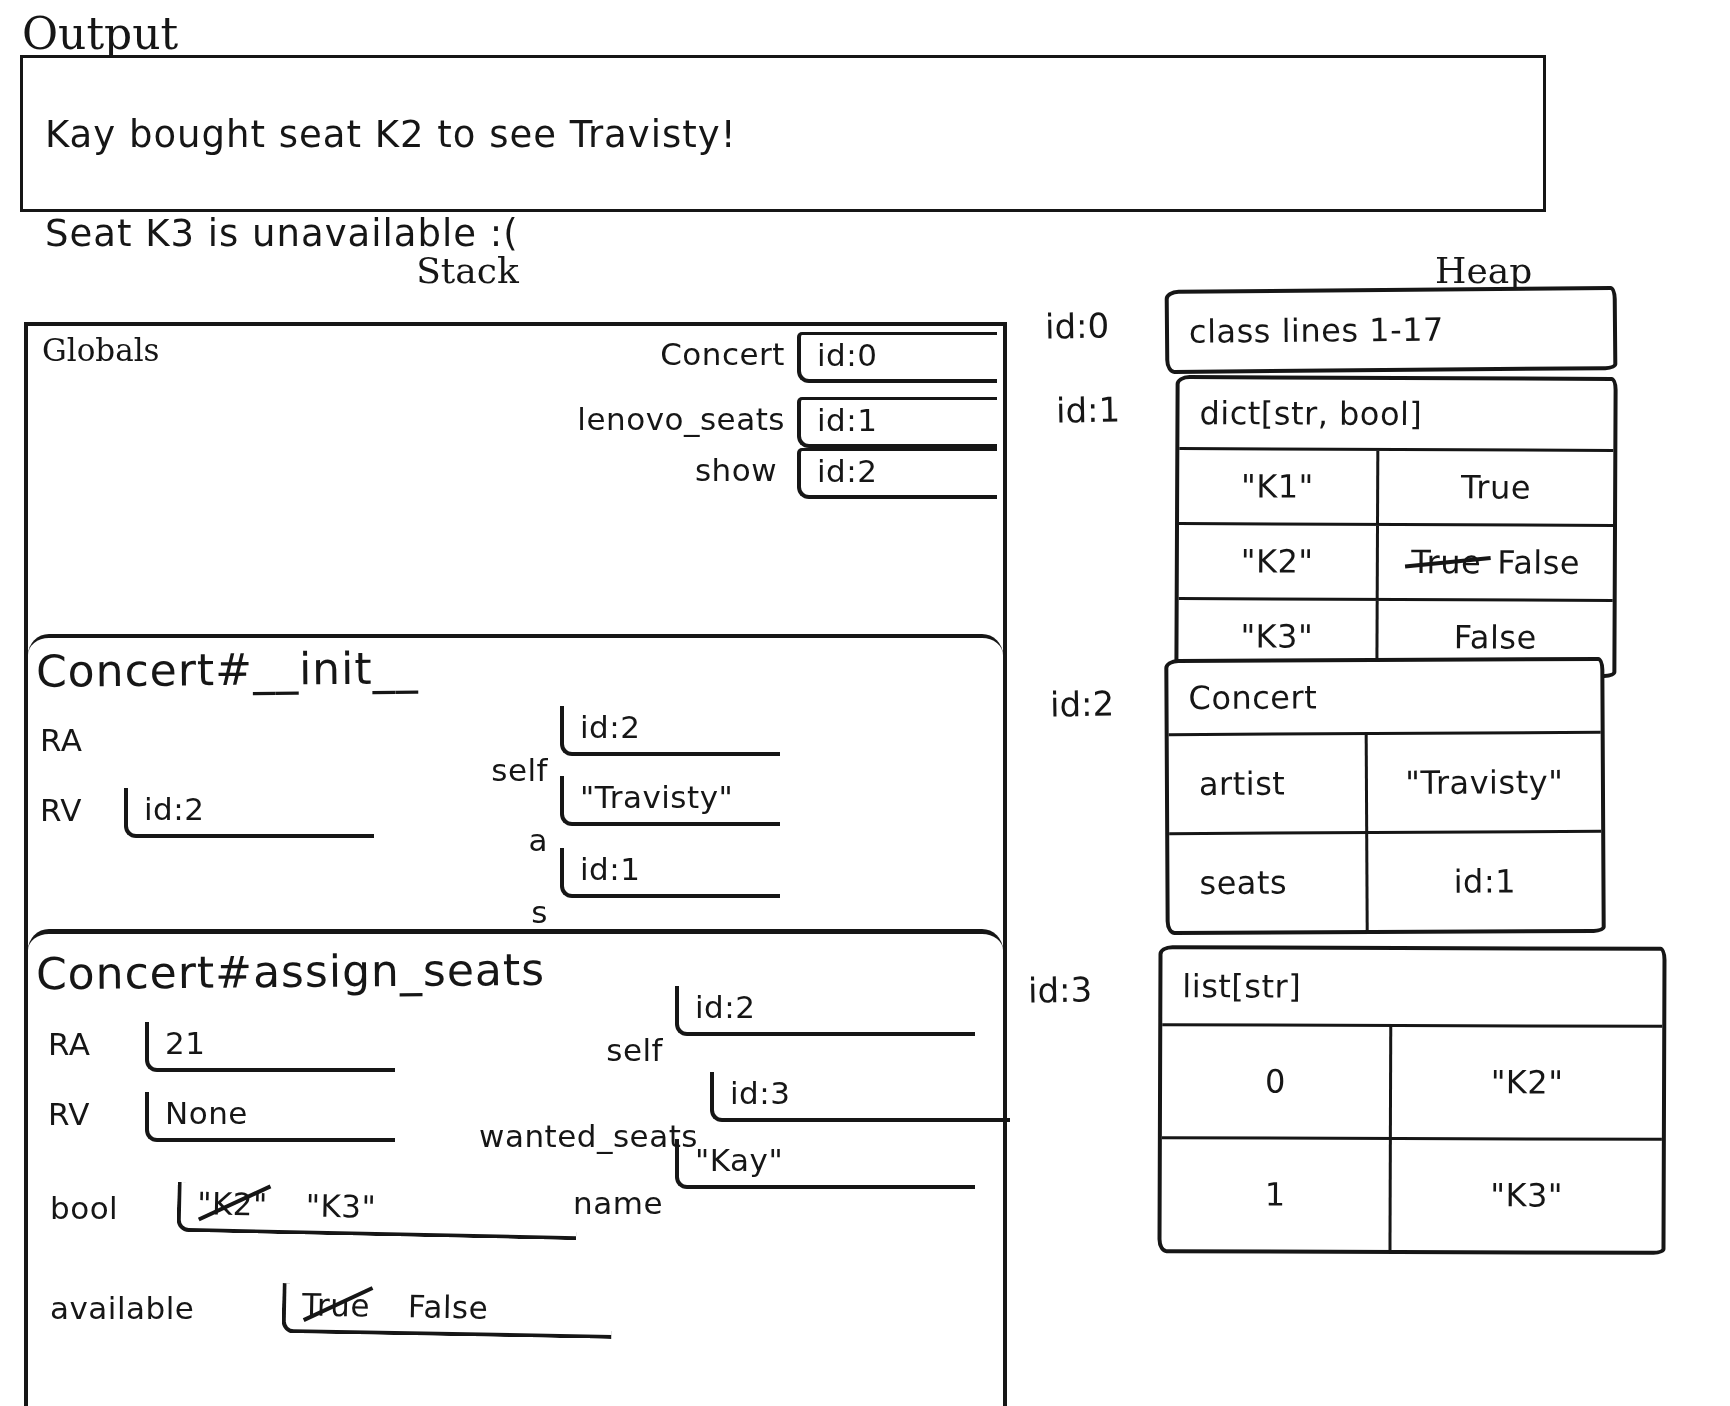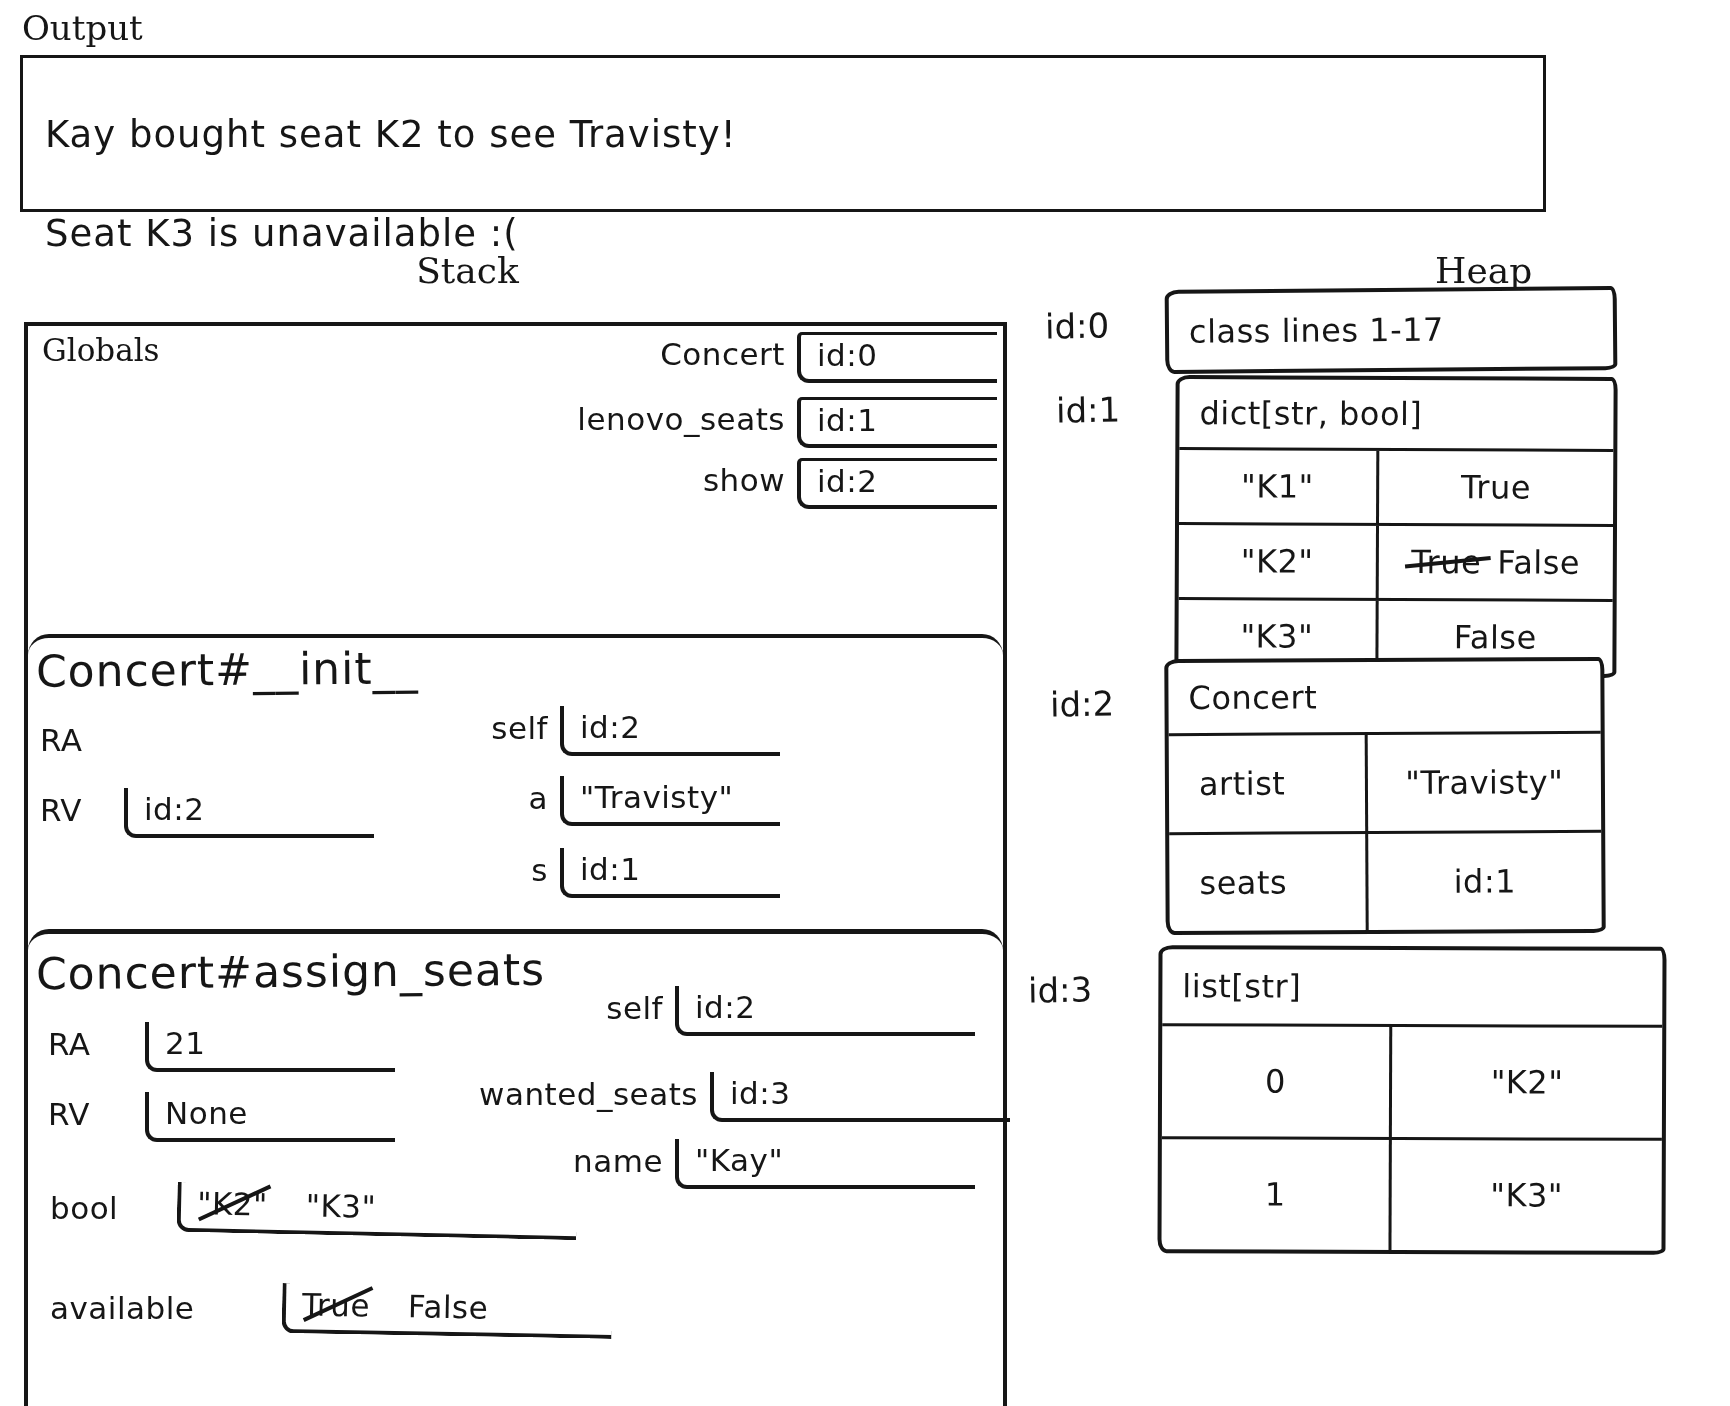--- a/index.html
+++ b/index.html
@@ -8,21 +8,21 @@
     position:relative; width:1730px; height:1406px; overflow:hidden;
     background:#ffffff; color:var(--ink);
     font-family:"DejaVu Sans", sans-serif;
   }
   .serif { font-family:"DejaVu Serif","Liberation Serif",serif; }
   .hand  { font-family:"DejaVu Sans", sans-serif; }
 
   .abs { position:absolute; }
 
   
-  .output-label { left:22px; top:8px; font-size:34px; }
+  .output-label { left:22px; top:8px; font-size:44px; }
   .output-box {
     left:20px; top:55px; width:1526px; height:157px;
     border:3px solid var(--ink); box-sizing:border-box; padding:6px 22px;
   }
   .out-line { font-size:37px; line-height:1.48; white-space:nowrap; letter-spacing:1px;margin-top:44px; }
 
   
   .stack-title { left:0px; top:250px; width:935px; text-align:center; font-size:36px; }
   .heap-title  { left:1435px; top:250px; font-size:36px; }
 
@@ -35,21 +35,21 @@
   .frame-globals { top:0; height:308px; }
   .frame-init    { top:308px; height:295px; border-top:4.5px solid var(--ink); }
   .frame-assign  { top:603px; height:517px; border-top:5px solid var(--ink); }
 
   .globals-title { position:absolute; left:14px; top:6px; font-size:31px; }
   .frame-title { position:absolute; font-size:44px; white-space:nowrap; transform:rotate(-0.5deg); letter-spacing:1px; }
 
   
   .vrow { position:absolute; display:flex; align-items:flex-start; }
   .vname { font-size:31px; white-space:nowrap; padding-right:12px; padding-top:4px; letter-spacing:0.5px; }
-  .vname.r { text-align:right; }
+  .vname.r { text-align:right;margin-top:42px; }
   .vbox {
     display:flex; align-items:center; gap:38px;
     border-left:4px solid var(--ink); border-bottom:4px solid var(--ink);
     border-bottom-left-radius:12px; box-sizing:border-box;
     padding:2px 18px 6px 16px; min-height:50px;
     font-size:31px; white-space:nowrap; letter-spacing:0.5px;
   }
   .vbox.topped { border-top:3.5px solid var(--ink); border-top-left-radius:5px; }
 
   
@@ -110,21 +110,21 @@
         <span class="vbox topped hand" style="min-width:200px;">
           <span>id:0</span>
         </span>
       </div>
       <div class="vrow" style="right:6px; top:71px;">
         <span class="vname hand">lenovo_seats</span>
         <span class="vbox topped hand" style="min-width:200px;">
           <span>id:1</span>
         </span>
       </div>
-      <div class="vrow" style="right:6px; top:132px;">
+      <div class="vrow" style="right:6px; top:122px;gap:8px;">
         <span class="vname hand">show</span>
         <span class="vbox topped hand" style="min-width:200px;">
           <span>id:2</span>
         </span>
       </div>
     </div>
 
     <div class="frame frame-init">
       <div class="frame-title hand" style="left:8px; top:6px;">Concert#__init__</div>
 

